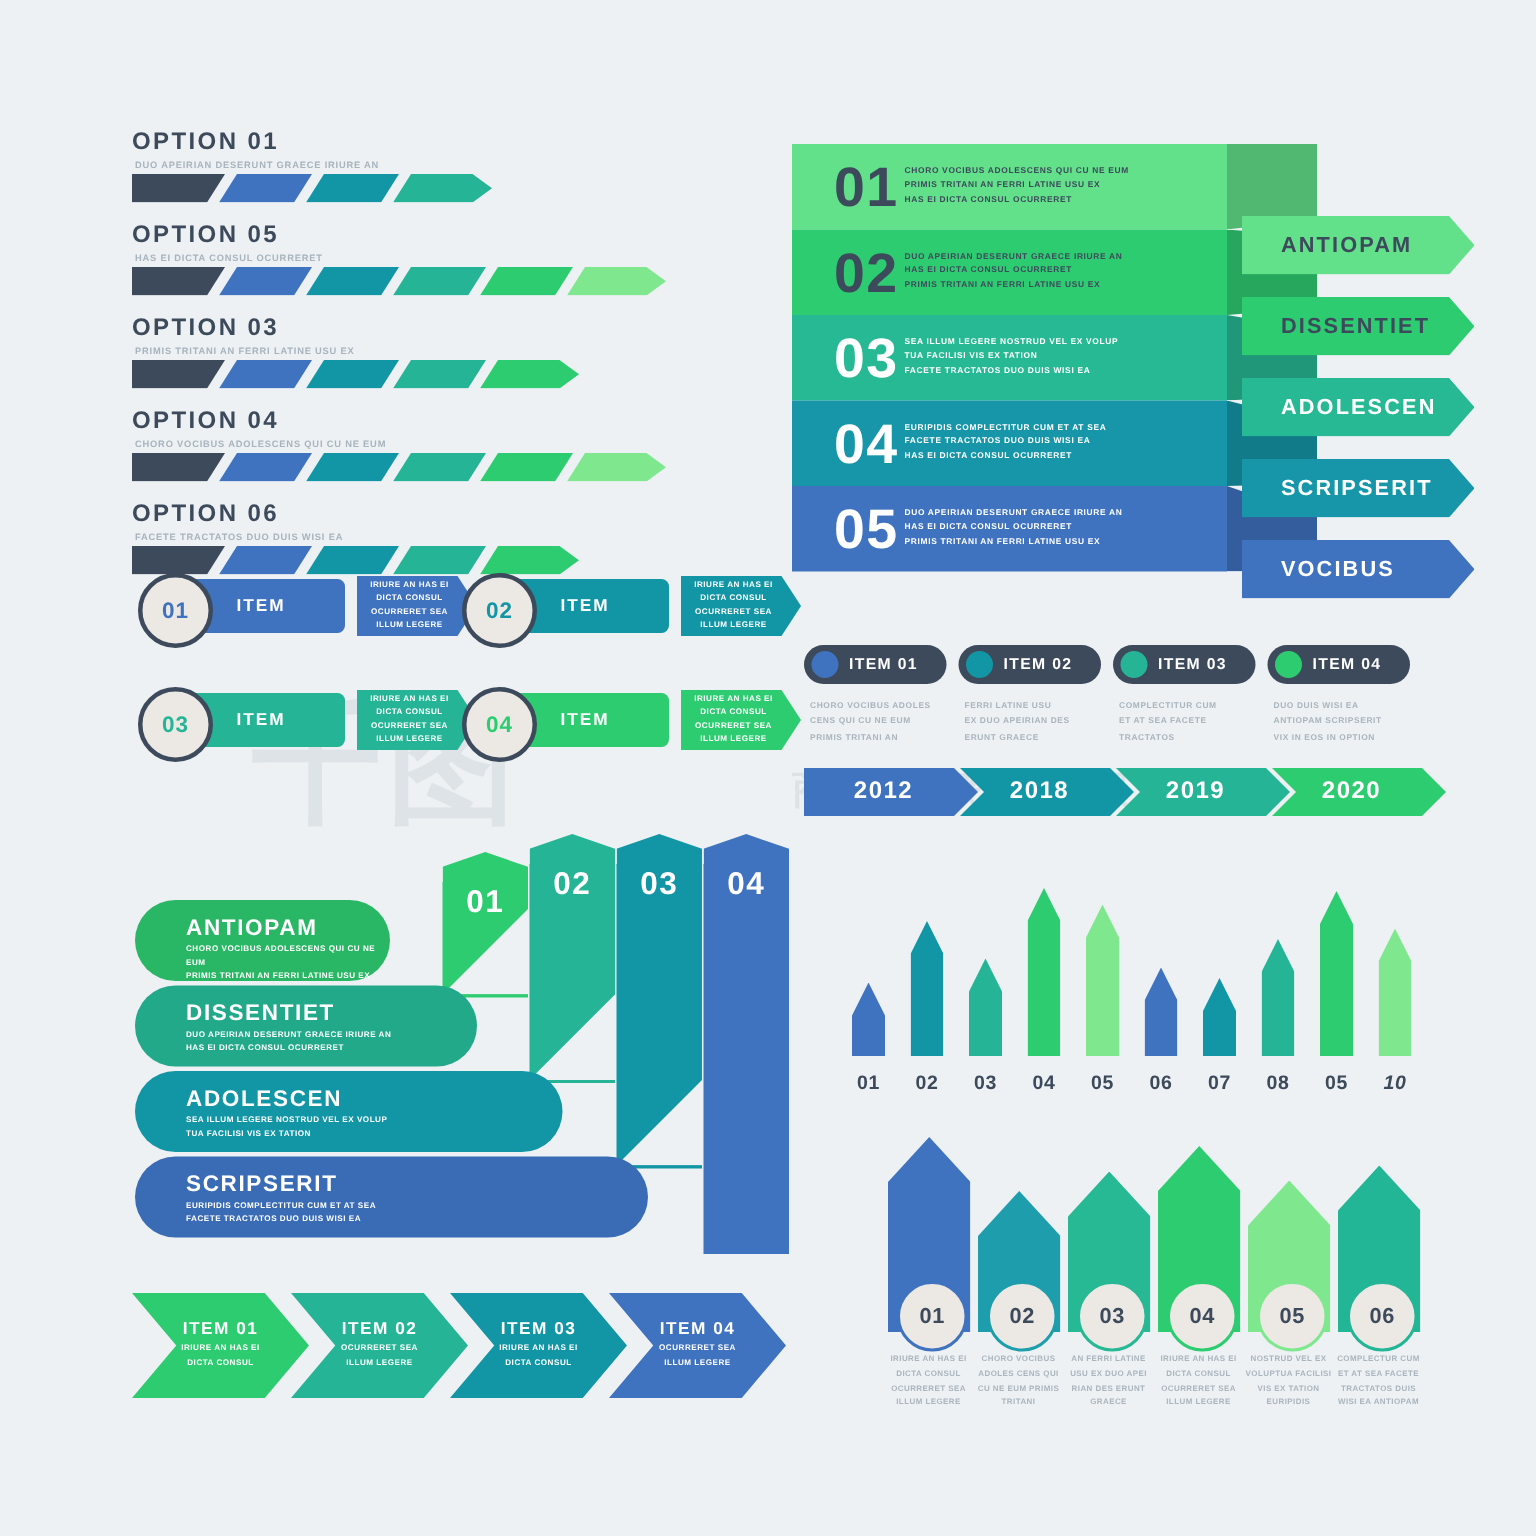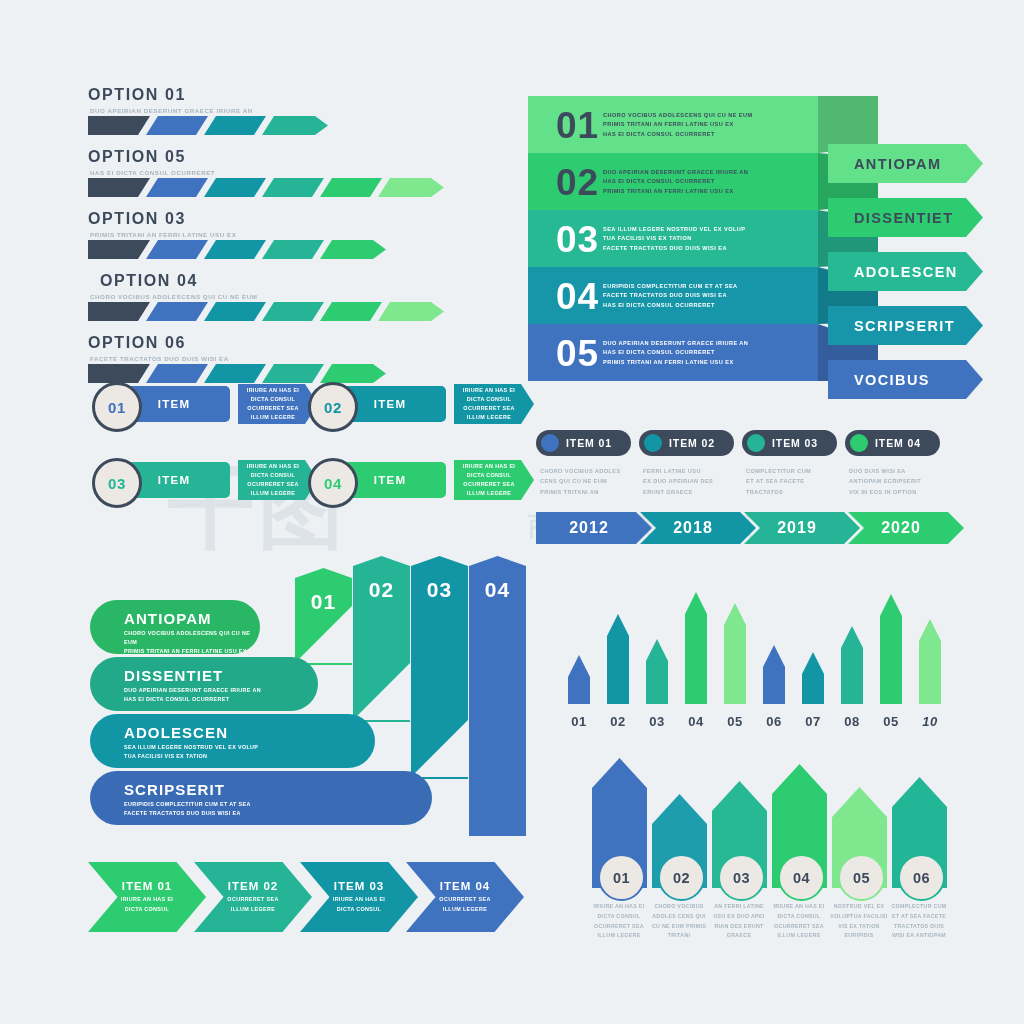--- a/index.html
+++ b/index.html
@@ -161,21 +161,21 @@
           <div class="slab mid" style="left: 116px; width: 62px;">
             <i style="background: rgb(18, 150, 165);"></i>
           </div>
           <div class="slab mid" style="left: 174px; width: 62px;">
             <i style="background: rgb(37, 181, 150);"></i>
           </div>
           <div class="slab end" style="left: 232px; width: 66px;">
             <i style="background: rgb(46, 204, 113);"></i>
           </div>
         </div>
-        <div class="opt-title cond abs" style="left: 12px; top: 186px;">OPTION  04</div>
+        <div class="opt-title cond abs" style="left: 0px; top: 186px;">OPTION  04</div>
         <div class="opt-sub abs" style="left: 2px; top: 205px;">CHORO VOCIBUS ADOLESCENS QUI CU NE EUM</div>
         <div class="opt-bar-row" style="left: 0px; top: 216px;">
           <div class="slab " style="left: 0px; width: 62px;">
             <i style="background: rgb(61, 74, 92);"></i>
           </div>
           <div class="slab mid" style="left: 58px; width: 62px;">
             <i style="background: rgb(63, 114, 191);"></i>
           </div>
           <div class="slab mid" style="left: 116px; width: 62px;">
             <i style="background: rgb(18, 150, 165);"></i>

